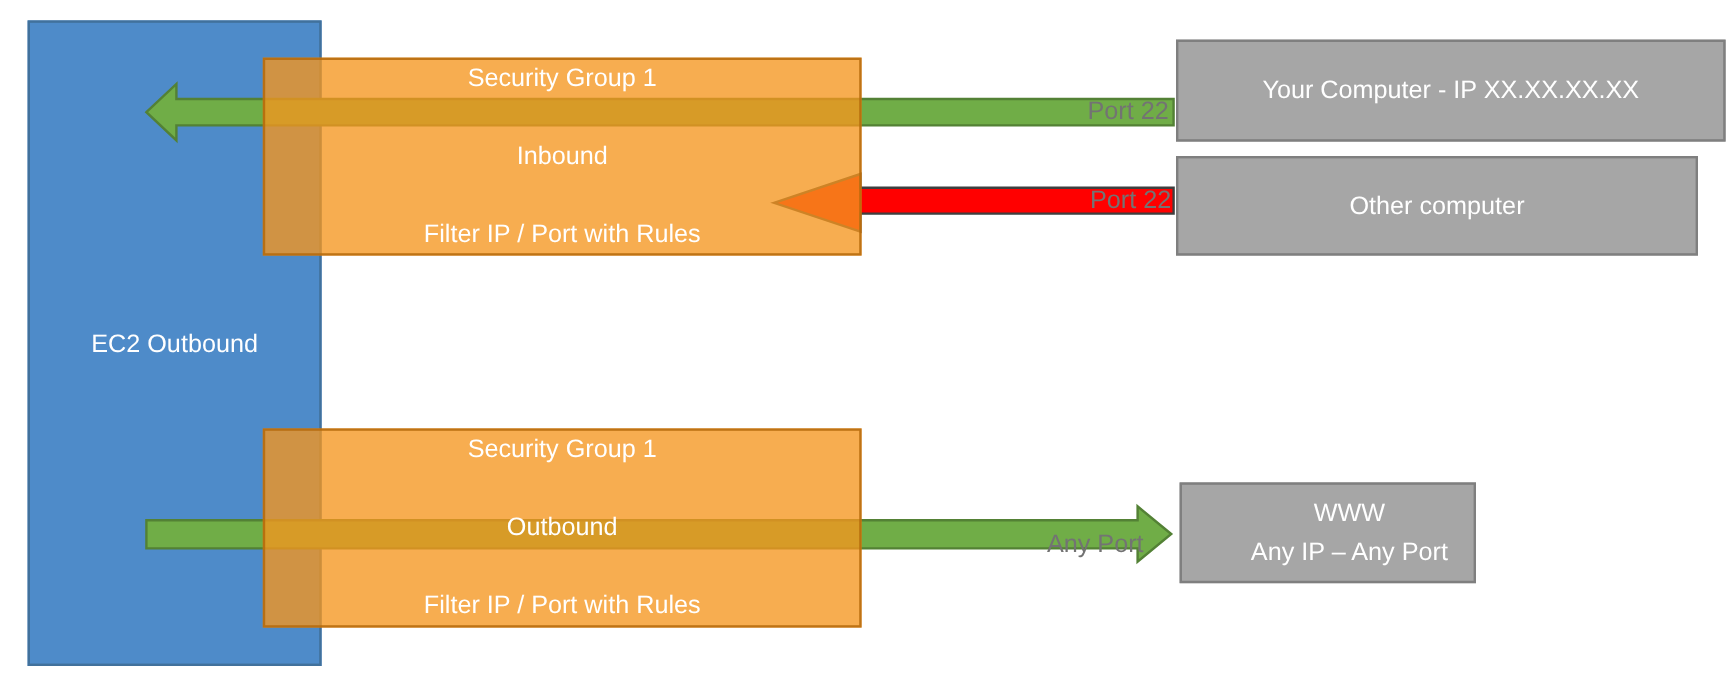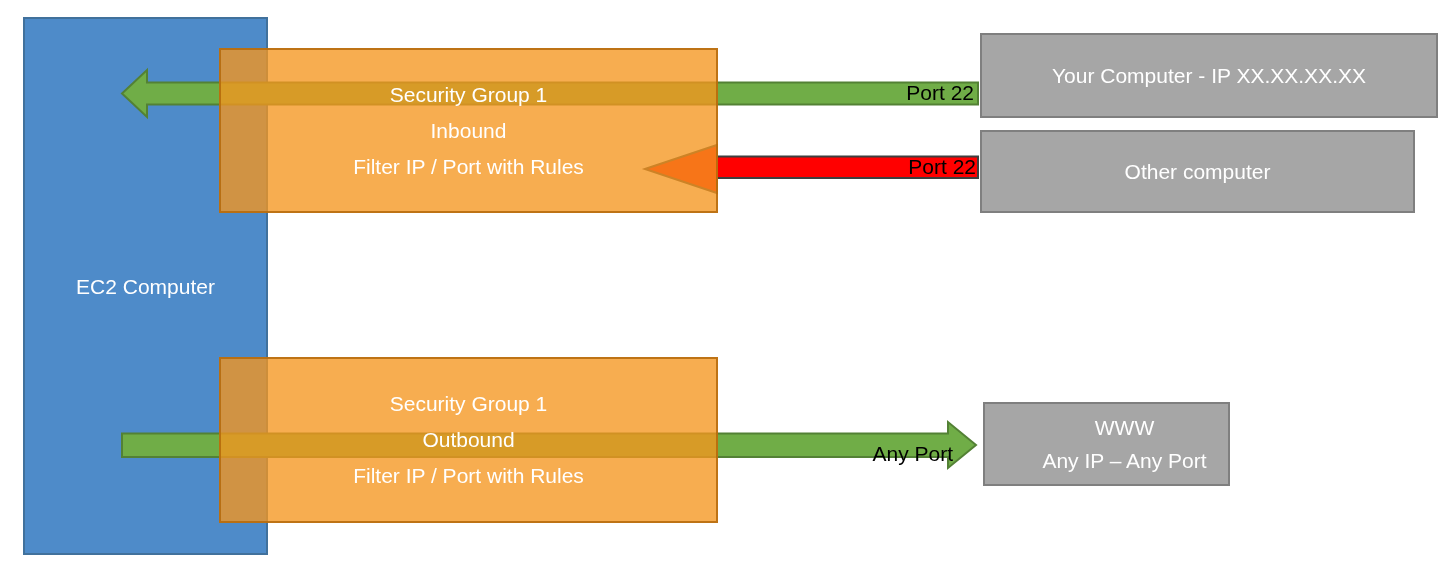--- a/index.html
+++ b/index.html
@@ -22,39 +22,39 @@
     font-size:21px;line-height:33px;
   }
   .box-your{left:980px;top:33px;width:458px;height:85px;}
   .box-other{left:980px;top:130px;width:435px;height:83px;}
   .box-www{left:983px;top:402px;width:247px;height:84px;padding-left:36px;}
   .arrows-layer{position:absolute;left:0;top:0;z-index:2;}
   .arrow-green{stroke:#538135;stroke-width:2;}
   .arrow-red{stroke:#3F3F3F;stroke-width:2;}
   .orange-box{
     background:rgba(245,150,31,0.78);border:2px solid rgba(180,105,10,0.85);
-    z-index:3;font-size:21px;line-height:36px;
+    z-index:3;font-size:21px;line-height:36px;gap:29px;
   }
   .sg-in{left:219px;top:48px;width:499px;height:165px;}
   .sg-out{left:219px;top:357px;width:499px;height:166px;}
   .flow-label{
-    position:absolute;z-index:4;color:#000000;font-size:21px;
+    position:absolute;z-index:4;color:#737373;font-size:21px;
     display:flex;align-items:center;justify-content:flex-end;white-space:nowrap;
   }
   .lbl-in-ok{left:820px;top:81px;width:154px;height:23px;}
   .lbl-in-bad{left:820px;top:155px;width:156px;height:23px;}
   .lbl-out{left:790px;top:440px;width:163px;height:27px;}
 </style>
 </head>
 <body>
 
 <div class="stage">
 
   <div class="box blue-box">
-    <span>EC2 Computer</span>
+    <span>EC2 Outbound</span>
   </div>
 
   <svg class="arrows-layer" width="1446" height="578" viewBox="0 0 1446 578">
     <polygon class="arrow-green" points="122,93.5 147,70 147,82.5 978,82.5 978,104.5 147,104.5 147,117" fill="#70AD47"></polygon>
     <polygon class="arrow-red" points="645,169 717,145 717,156.5 978,156.5 978,178 717,178 717,193" fill="#FF0000"></polygon>
     <polygon class="arrow-green" points="976,445 948,422 948,433.5 122,433.5 122,457 948,457 948,468" fill="#70AD47"></polygon>
   </svg>
 
   <div class="box gray-box box-your">
     <span>Your Computer - IP XX.XX.XX.XX</span>

